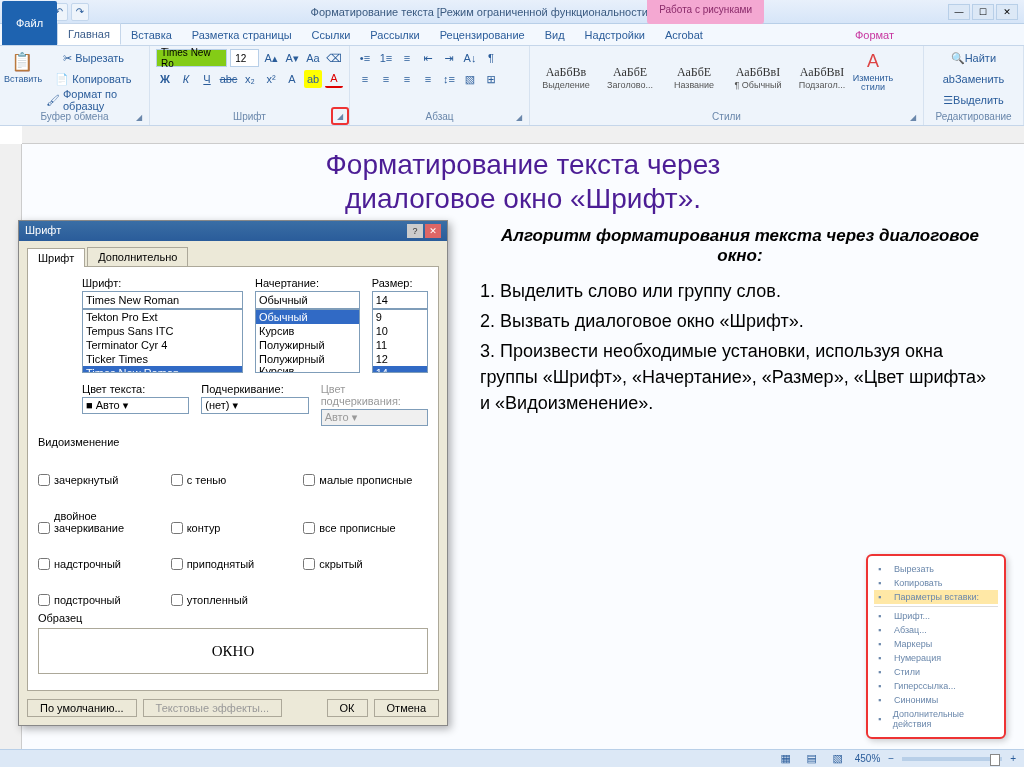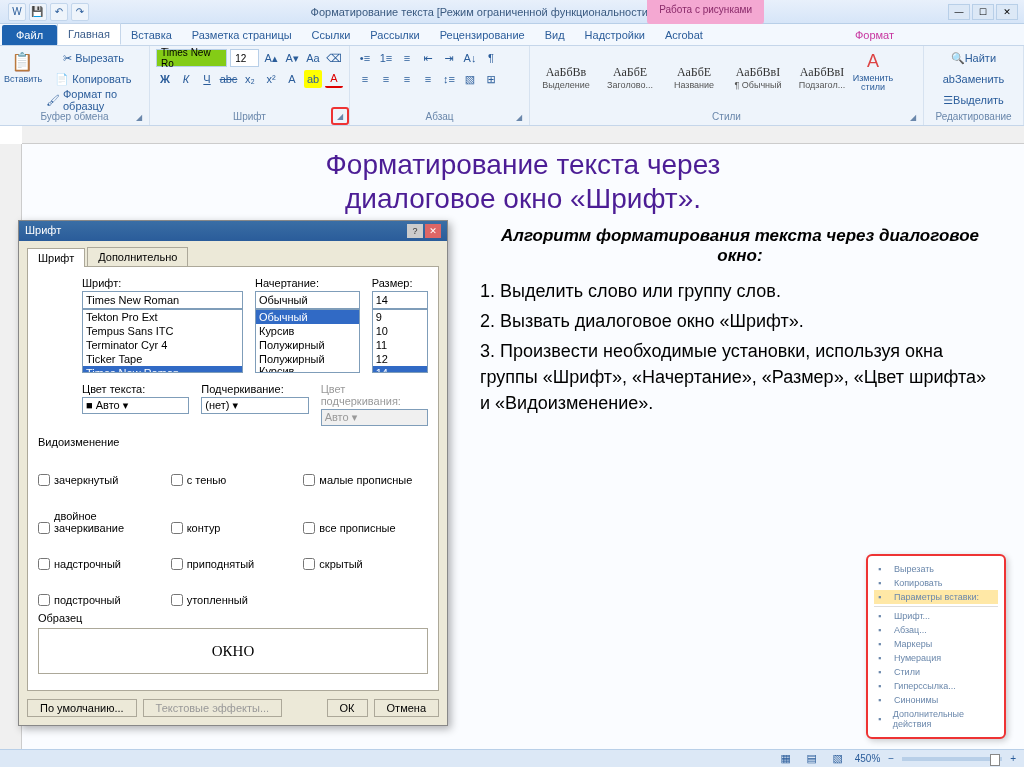--- a/index.html
+++ b/index.html
@@ -9,21 +9,21 @@
 .titlebar { height: 24px; background: linear-gradient(#e8f0fb,#d6e5f8); display: flex; align-items: center; border-bottom: 1px solid #b8cfe8; }
 .qat { display: flex; gap: 3px; padding: 0 8px; }
 .qat-btn { width: 18px; height: 18px; background: #eef4fb; border: 1px solid #c3d6ec; border-radius: 2px; display: flex; align-items: center; justify-content: center; font-size: 10px; color: #2a5c9a; }
 .titletext { flex: 1; text-align: center; font-size: 11px; color: #3a5a80; }
 .pic-tools { position: absolute; right: 260px; top: 0; height: 24px; background: #f4a8d2; padding: 4px 12px; font-size: 10px; color: #8a2a6a; border-radius: 0 0 3px 3px; }
 .wincontrols { display: flex; gap: 2px; padding-right: 6px; }
 .wincontrols div { width: 22px; height: 16px; background: #dce8f6; border: 1px solid #b8cfe8; display: flex; align-items: center; justify-content: center; font-size: 9px; }
 
 
 .tabs { height: 22px; background: #f3f8fe; display: flex; align-items: flex-end; padding-left: 2px; border-bottom: 1px solid #c5d6ea; }
-.file-tab { background: #1e63b0; color: #fff; padding: 4px 14px; font-size: 11px; border-radius: 2px 2px 0 0; }
+.file-tab { background: #1e63b0; color: #fff; padding: 16px 14px; font-size: 11px; border-radius: 2px 2px 0 0; }
 .tab { padding: 4px 10px; font-size: 11px; color: #2a5c9a; cursor: pointer; }
 .tab.active { background: #fff; border: 1px solid #c5d6ea; border-bottom: 1px solid #fff; color: #3a5c8a; }
 .tab.format { color: #c736a0; }
 
 
 .ribbon { height: 80px; background: #eef4fb; border-bottom: 1px solid #c5d6ea; display: flex; }
 .group { border-right: 1px solid #d6e2f0; padding: 3px 6px; display: flex; flex-direction: column; justify-content: space-between; position: relative; }
 .group-label { text-align: center; font-size: 10px; color: #6a87ab; padding-top: 2px; }
 .group-body { flex: 1; display: flex; gap: 4px; }
 .launcher { position: absolute; bottom: 2px; right: 4px; width: 12px; height: 12px; font-size: 8px; color: #6a87ab; display: flex; align-items: center; justify-content: center; }
@@ -270,21 +270,21 @@
   </div>
   <div class="dlg-body">
     <div class="dlg-row">
       <div class="dlg-col" style="flex:2">
         <label class="dlg-lbl">Шрифт:</label>
         <input class="dlg-input" value="Times New Roman" style="">
         <div class="dlg-list" id="fontlist">
             <div>Tekton Pro Ext</div>
             <div>Tempus Sans ITC</div>
             <div>Terminator Cyr 4</div>
-            <div>Ticker Tape</div>
+            <div>Ticker Times</div>
             <div class="sel">Times New Roman</div>
           </div>
       </div>
       <div class="dlg-col" style="flex:1.3">
         <label class="dlg-lbl">Начертание:</label>
         <input class="dlg-input" value="Обычный" style="">
         <div class="dlg-list" id="stylelist">
             <div class="sel">Обычный</div>
             <div>Курсив</div>
             <div>Полужирный</div>

